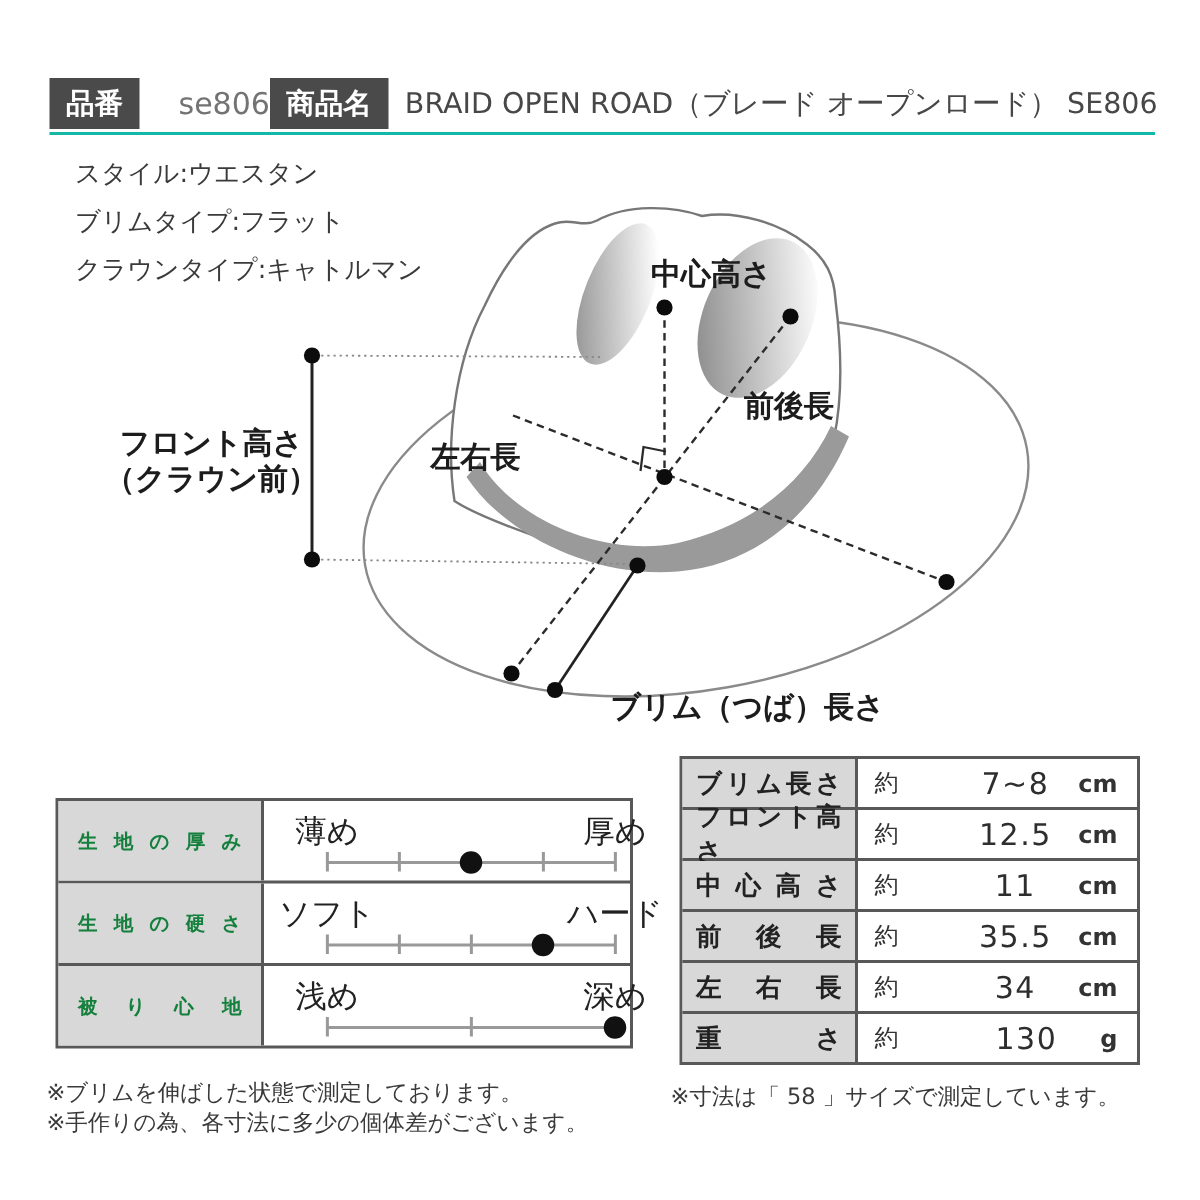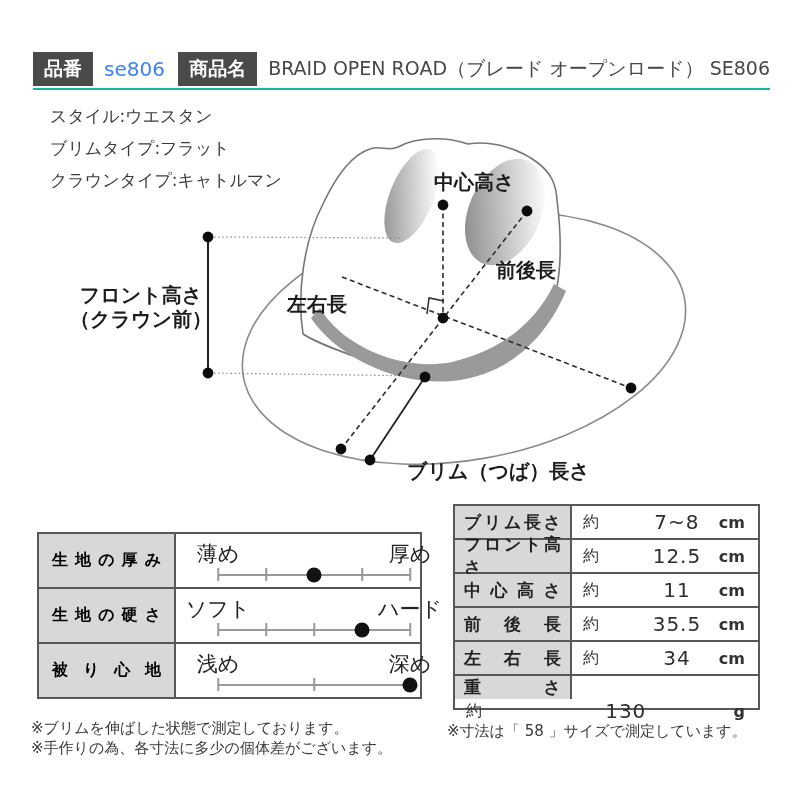--- a/index.html
+++ b/index.html
@@ -11,49 +11,49 @@
   
   .hdr{
     position:absolute;left:33px;top:52px;width:737px;
     display:flex;align-items:stretch;
     border-bottom:2px solid #14b8a6;padding-bottom:2px;
   }
   .badge{
     background:#4a4a4a;color:#fff;font-size:19px;font-weight:600;
     padding:4px 11px;display:flex;align-items:center;white-space:nowrap;
   }
-  .hdr-val{font-size:20px;color:#3b82f6;display:flex;align-items:center;margin-left:11px;white-space:nowrap;}
+  .hdr-val{font-size:20px;color:#737373;display:flex;align-items:center;margin-left:26px;white-space:nowrap;}
   .hdr-val.partno{width:100px;}
   .prodname{font-size:19px;color:#474747;display:flex;align-items:center;margin-left:11px;white-space:nowrap;}
   
   .specs{position:absolute;left:50px;top:106px;font-size:17px;color:#3a3a3a;}
   .specs div{margin-bottom:12px;line-height:20px;}
   
   svg.diagram{position:absolute;left:0;top:0;}
   svg text{font-family:"DejaVu Sans","Liberation Sans",sans-serif;font-weight:600;fill:#1c1c1c;}
   
   .sliders{position:absolute;left:37px;top:532px;width:381px;border:2px solid #585858;background:#fff;}
   .srow{display:flex;height:53px;border-bottom:2px solid #585858;}
   .srow:last-child{border-bottom:none;}
   .scell-label{
     width:109px;background:#d8d8d8;border-right:2px solid #585858;
-    display:flex;align-items:center;padding:0 13px;font-size:16px;font-weight:600;color:#000000;
+    display:flex;align-items:center;padding:0 13px;font-size:13px;font-weight:600;color:#15803d;
   }
   .scell-label span{flex:1;text-align:justify;text-align-last:justify;}
   .scell-track{flex:1;position:relative;}
   .smin,.smax{position:absolute;top:6px;font-size:21px;font-weight:400;color:#222;transform:translateX(-50%);white-space:nowrap;}
   .smin{left:42px;}
   .smax{left:234px;}
   .track{position:absolute;left:42px;top:40px;width:192px;height:1.5px;background:#999;}
   .track .tick{position:absolute;top:-6px;width:1.5px;height:13px;background:#999;transform:translateX(-50%);}
   .track .dot{position:absolute;top:1px;width:15px;height:15px;background:#111;border-radius:50%;transform:translate(-50%,-50%);}
   
   .mtable{position:absolute;left:453px;top:504px;width:303px;border:2px solid #585858;background:#fff;}
   .mrow{display:flex;height:32px;border-bottom:2px solid #585858;}
-  .mrow:last-child{border-bottom:none;flex-direction:column;}
+  .mrow:last-child{border-bottom:none;}
   .mlabel{
     width:97px;background:#d8d8d8;border-right:2px solid #585858;
     display:flex;align-items:center;padding:0 9px;font-size:17px;font-weight:600;color:#222;
   }
   .mlabel span{flex:1;text-align:justify;text-align-last:justify;}
   .mval{flex:1;display:flex;align-items:center;padding:0 13px 0 11px;}
   .approx{font-size:16px;color:#333;}
   .val{flex:1;text-align:center;font-size:20px;color:#2e2e2e;letter-spacing:1px;padding-left:36px;}
   .unit{font-size:16px;color:#333;font-weight:bold;}
   

